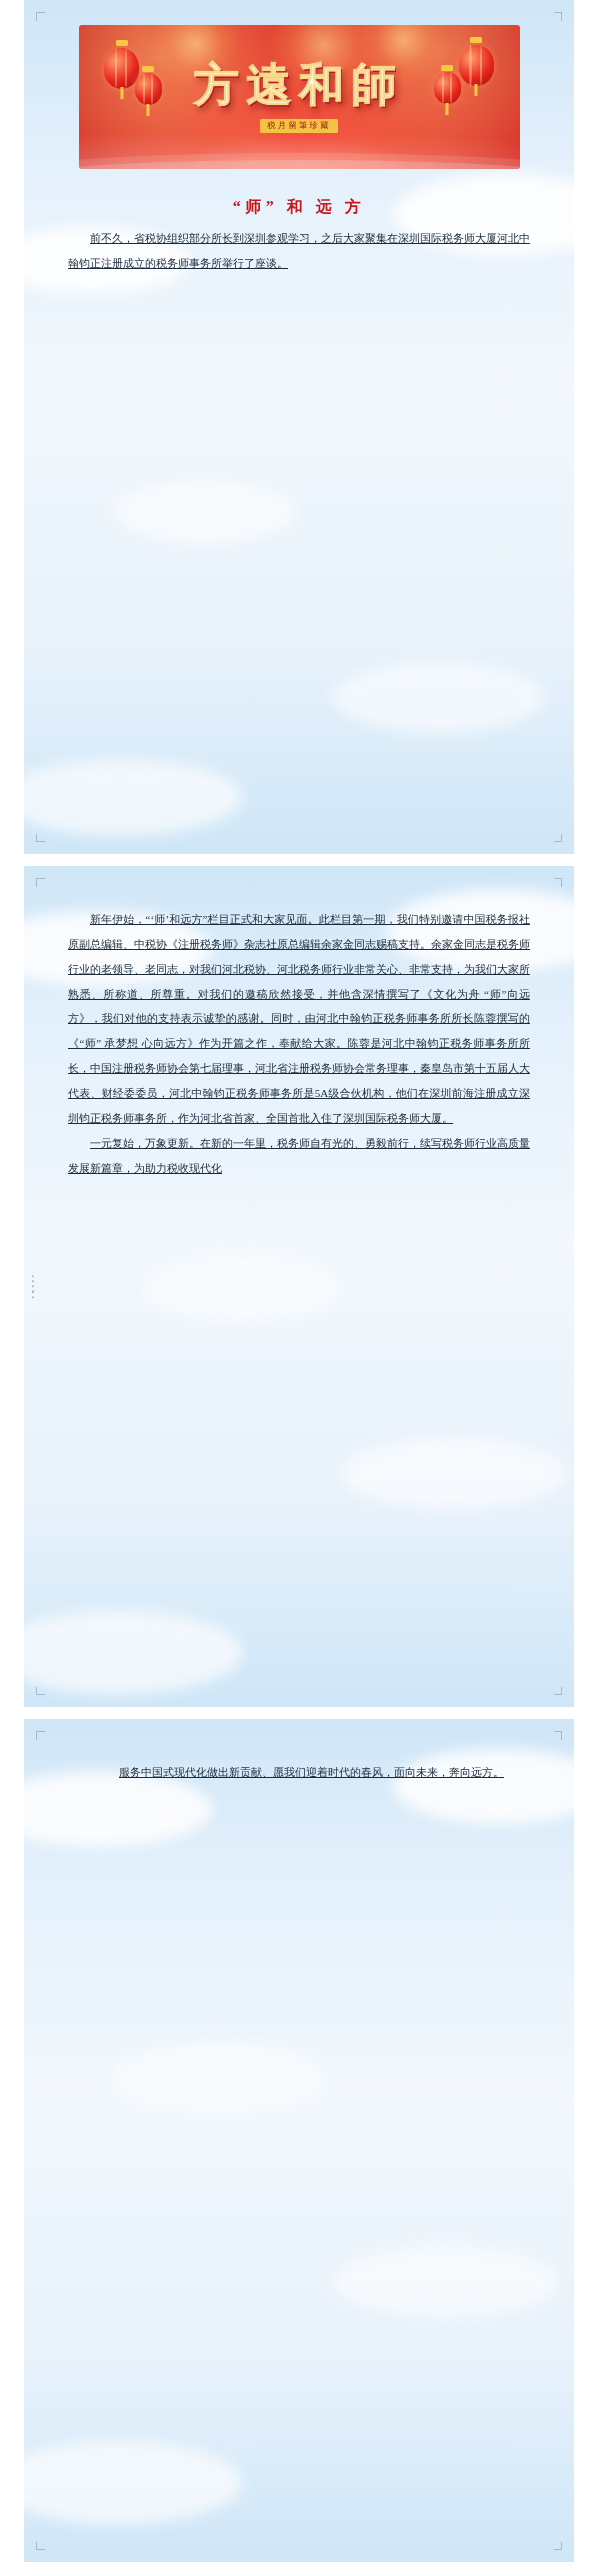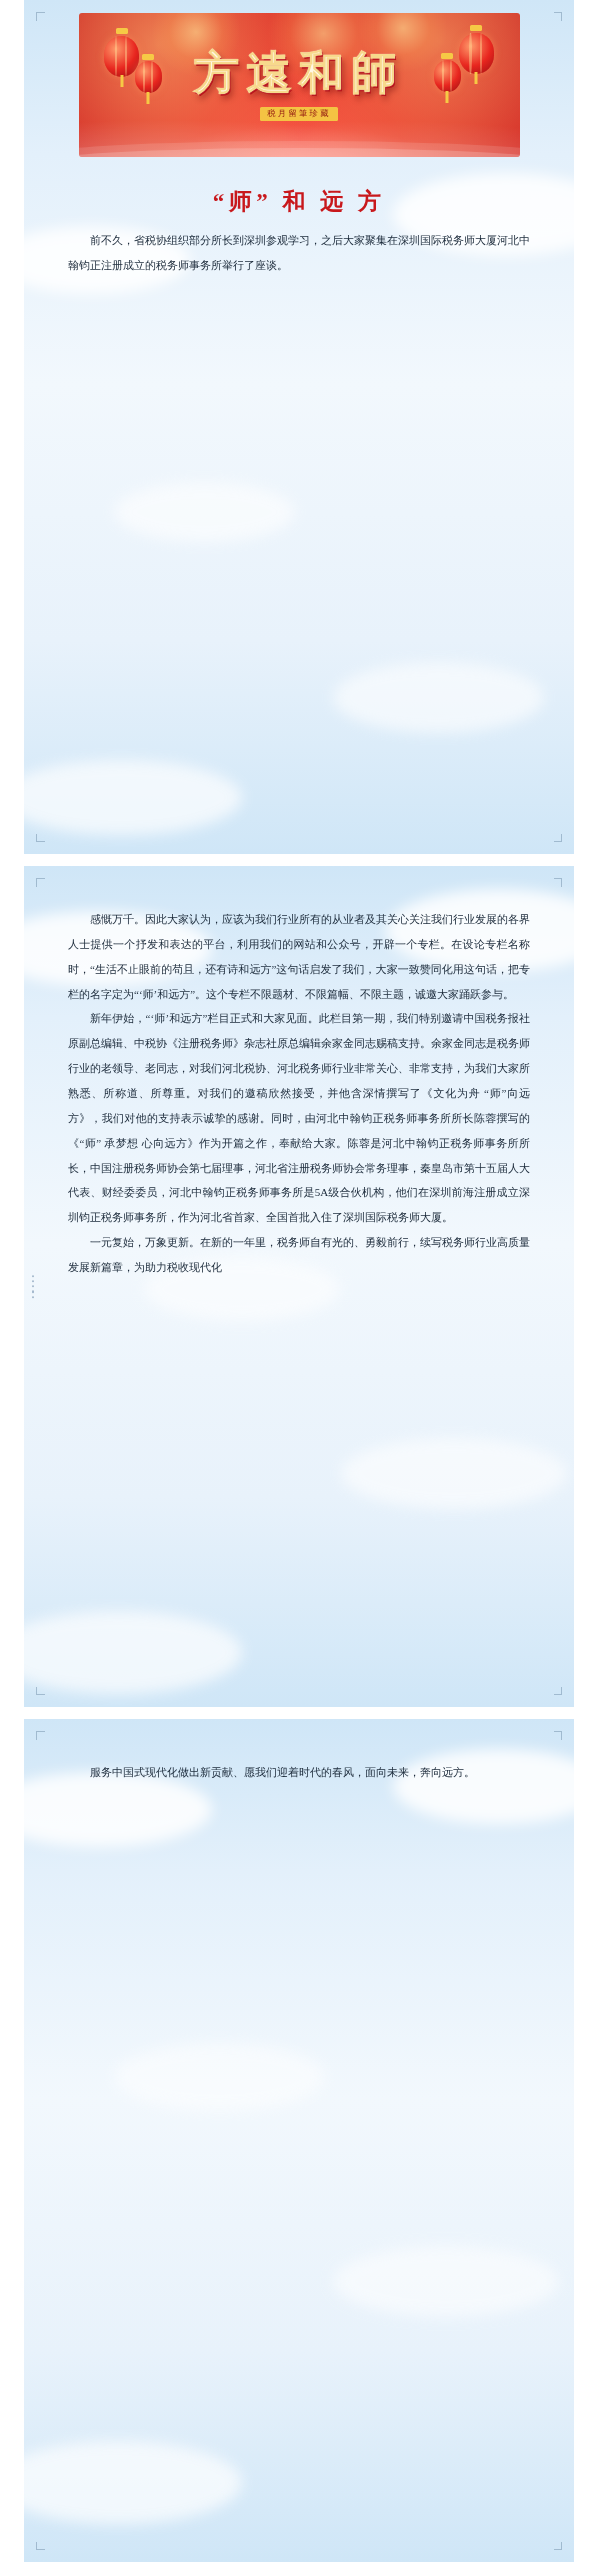--- a/index.html
+++ b/index.html
@@ -34,21 +34,21 @@
     pointer-events: none;
   }
   .panel-inner {
     position: relative;
     z-index: 3;
   }
 
   
   .banner-wrap {
     width: 550px;
-    margin: 4px auto;
+    margin: 16px auto;
     padding-top: 9px;
     position: relative;
     z-index: 5;
     border-radius: 6px;
   }
   .banner {
     position: relative;
     width: 441px;
     height: 144px;
     margin: 0 auto;
@@ -155,41 +155,42 @@
     border-radius: 50%;
     background: rgba(255,255,255,0.12);
   }
   .banner-waves:before { bottom: -13.5px; }
   .banner-waves:after  { bottom: -21px; background: rgba(255,255,255,0.18); }
 
   
   .doc-title {
     text-align: center;
     color: #c8181c;
-    font-size: 23px;
+    font-size: 16px;
     font-weight: bold;
     letter-spacing: 4.5px;
     margin: 22.6px 0 0 0;
     line-height: 1.9;
     font-family: "Liberation Serif", "DejaVu Serif", serif;
   }
   .doc-title .l2 { display: block; }
 
   
   .body-text {
     color: #1b2a3a;
     font-size: 11px;
     line-height: 2.26;
     text-align: justify;
     text-justify: inter-ideograph;
     font-family: "Liberation Serif", "DejaVu Serif", serif;
   }
   .body-text p {
     margin: 0;
     text-indent: 2em;
+    text-decoration: underline;
   }
 
   
   .p1 {
     height: 854px;
   }
   .p1 .panel {
     height: 854px;
     padding: 0 0 0 0;
   }
@@ -208,20 +209,21 @@
   .p2 .panel {
     height: 841px;
   }
   .p2 .text-area {
     padding: 41px 44px 0 44px;
   }
 
   
   .p3 .panel {
     height: 843px;
+    padding-left: 29px;
   }
   .p3 .text-area {
     padding: 41px 44px 0 44px;
   }
 
   
   .tick {
     position: absolute;
     width: 7.5px; height: 7.5px;
     border: 0.8px solid rgba(120,150,175,0.55);
@@ -323,21 +325,20 @@
     <div class="side-dots">
         <i></i>
         <i></i>
         <i></i>
         <i></i>
         <i></i>
       </div>
 
     <div class="panel-inner">
       <div class="text-area body-text">
-        <p>感慨万千。因此大家认为，应该为我们行业所有的从业者及其关心关注我们行业发展的各界人士提供一个抒发和表达的平台，利用我们的网站和公众号，开辟一个专栏。在设论专栏名称时，“生活不止眼前的苟且，还有诗和远方”这句话启发了我们，大家一致赞同化用这句话，把专栏的名字定为“‘师’和远方”。这个专栏不限题材、不限篇幅、不限主题，诚邀大家踊跃参与。</p>
         <p>新年伊始，“‘师’和远方”栏目正式和大家见面。此栏目第一期，我们特别邀请中国税务报社原副总编辑、中税协《注册税务师》杂志社原总编辑余家金同志赐稿支持。余家金同志是税务师行业的老领导、老同志，对我们河北税协、河北税务师行业非常关心、非常支持，为我们大家所熟悉、所称道、所尊重。对我们的邀稿欣然接受，并他含深情撰写了《文化为舟 “师”向远方》，我们对他的支持表示诚挚的感谢。同时，由河北中翰钧正税务师事务所所长陈蓉撰写的《“师” 承梦想 心向远方》作为开篇之作，奉献给大家。陈蓉是河北中翰钧正税务师事务所所长，中国注册税务师协会第七届理事，河北省注册税务师协会常务理事，秦皇岛市第十五届人大代表、财经委委员，河北中翰钧正税务师事务所是5A级合伙机构，他们在深圳前海注册成立深圳钧正税务师事务所，作为河北省首家、全国首批入住了深圳国际税务师大厦。</p>
         <p>一元复始，万象更新。在新的一年里，税务师自有光的、勇毅前行，续写税务师行业高质量发展新篇章，为助力税收现代化</p>
       </div>
     </div>
   </div>
 </div>
 
 <div class="gap"></div>
 
 <div class="page p3">

